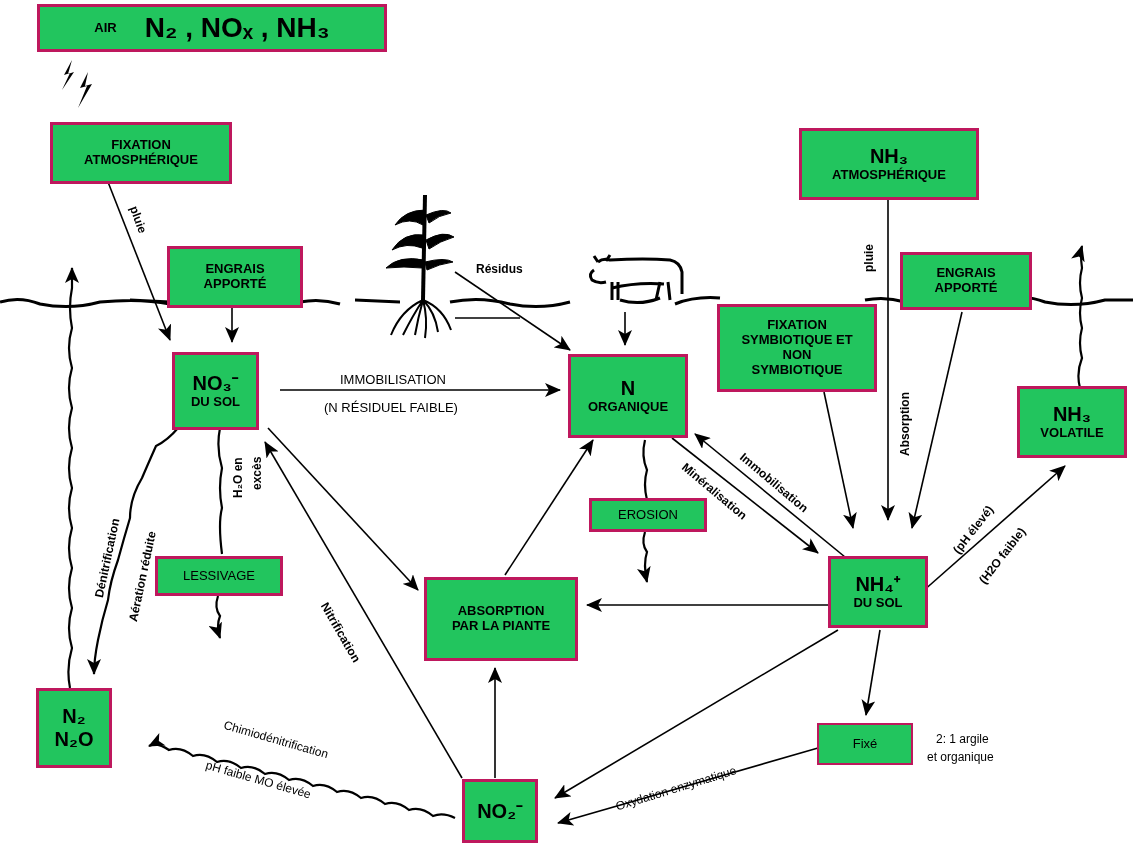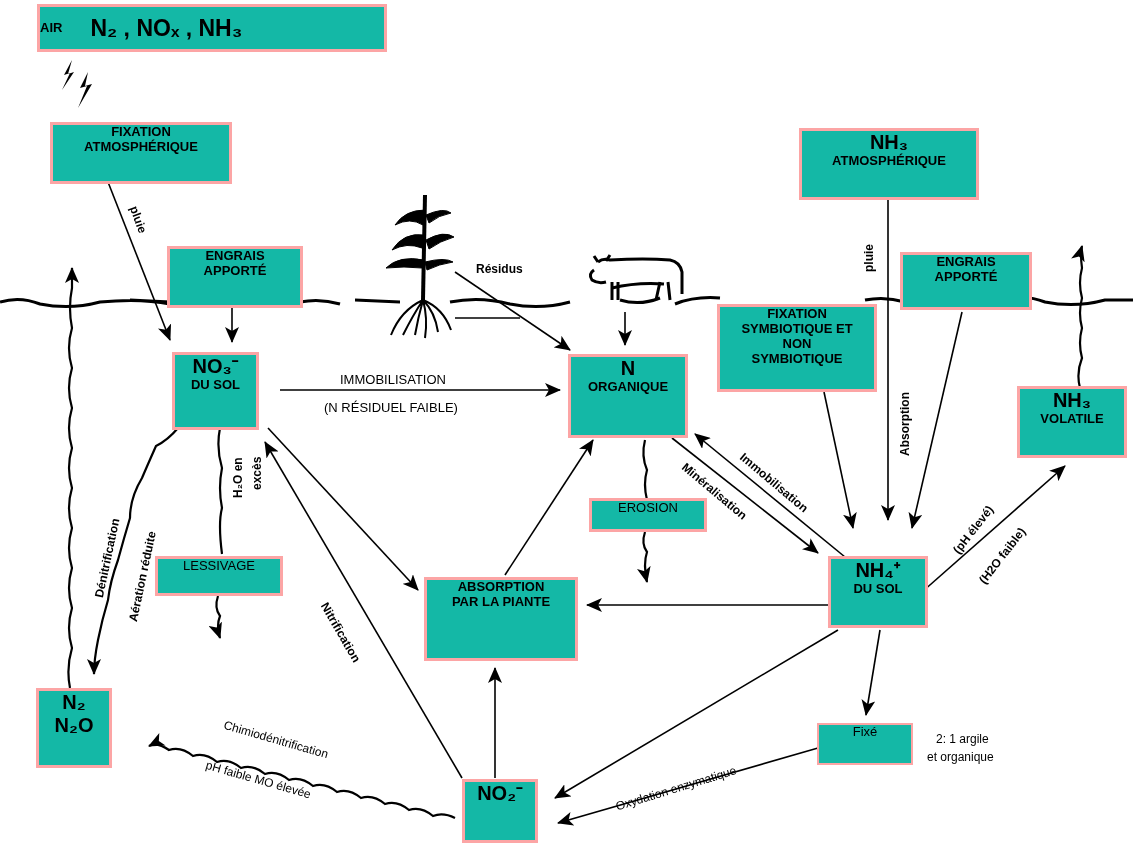--- a/index.html
+++ b/index.html
@@ -1,18 +1,18 @@
 <!DOCTYPE html>
 <html><head>
 <meta charset="utf-8">
 <style>
   html,body{margin:0;padding:0;background:#fff;}
   body{width:1133px;height:849px;position:relative;overflow:hidden;font-family:"Liberation Sans",sans-serif;color:#000;}
   svg{position:absolute;left:0;top:0;}
-  .box{position:absolute;border:3px solid #fca5a5;background:#14b8a6;box-sizing:border-box;display:flex;flex-direction:column;align-items:center;justify-content:flex-start;text-align:center;font-weight:bold;line-height:1.15;}
+  .box{position:absolute;border:3px solid #be185d;background:#22c55e;box-sizing:border-box;display:flex;flex-direction:column;align-items:center;justify-content:center;text-align:center;font-weight:bold;line-height:1.15;}
   .sm{font-size:13px;}
   .big{font-size:20px;}
   .lbl{position:absolute;font-size:12px;font-weight:bold;white-space:nowrap;transform-origin:0 0;}
   .plain{font-weight:normal;}
 </style>
 </head>
 <body>
 
 <svg width="1133" height="849" viewBox="0 0 1133 849">
   <defs>
@@ -99,21 +99,21 @@
     <path d="M218,596 q-4,12 2,20 q-4,10 0,22" marker-end="url(#ahb)"></path>
     <path d="M645,440 q-4,16 2,30 q-4,14 0,30"></path>
     <path d="M645,532 q-4,12 2,20 q-4,12 0,30" marker-end="url(#ahb)"></path>
     <path d="M1080,388 q-4,-15 2,-30 q-4,-15 0,-30 q-4,-15 0,-30 q-4,-15 0,-30 q-2,-15 0,-22" marker-end="url(#ahb)"></path>
     <path d="M455,818 q-12,-6 -22,-2 q-12,-10 -24,-6 q-12,-10 -24,-6 q-12,-10 -24,-6 q-12,-10 -24,-6 q-12,-10 -24,-6 q-12,-10 -24,-6 q-12,-10 -24,-6 q-12,-10 -24,-6 q-12,-10 -24,-6 q-12,-10 -24,-6 q-12,-10 -24,-6 q-12,-8 -20,-4" marker-end="url(#ahb)"></path>
   </g>
 </svg>
 
 <div class="box" style="left:37px;top:4px;width:350px;height:48px;flex-direction:row;gap:28px;">
   <span style="font-size:13px;">AIR</span>
-  <span style="font-size:23px;">N₂ ,   NOₓ ,  NH₃</span>
+  <span style="font-size:28px;">N₂ ,   NOₓ ,  NH₃</span>
 </div>
 
 <div class="box sm" style="left:50px;top:122px;width:182px;height:62px;">
   <span>FIXATION</span>
   <span>ATMOSPHÉRIQUE</span>
 </div>
 
 <div class="box sm" style="left:167px;top:246px;width:136px;height:62px;">
   <span>ENGRAIS</span>
   <span>APPORTÉ</span>

